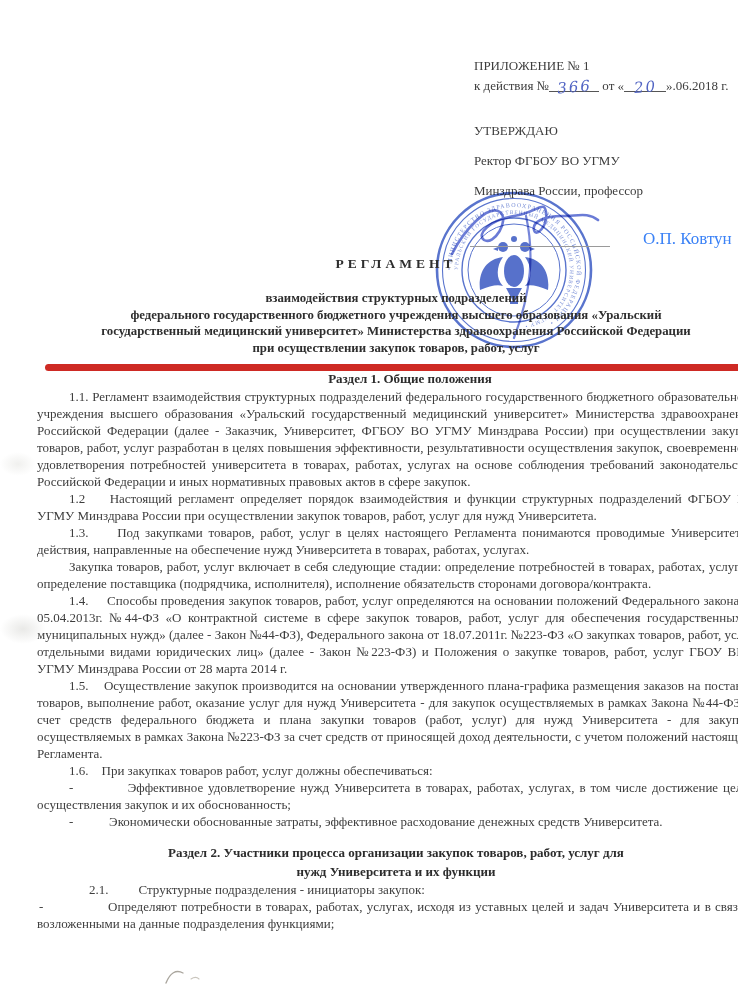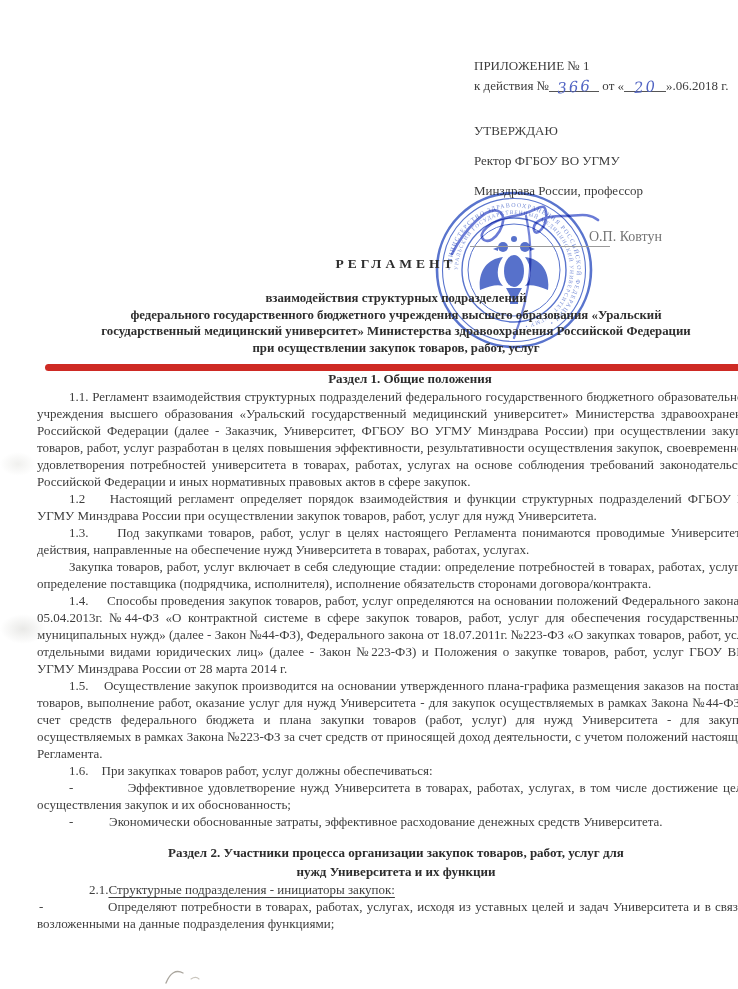--- a/index.html
+++ b/index.html
@@ -17,21 +17,21 @@
   .hand{
     display:inline-block;font-style:italic;color:#5265c4;font-size:15px;
     letter-spacing:2px;transform:rotate(-5deg) translateY(2px);
     font-family:"DejaVu Serif", serif;
   }
   
   .approve{left:474px;top:123px;width:280px;color:#3d3d3d;font-size:13px;}
   .approve .ln1{margin-bottom:14px;}
   .approve .ln2{margin-bottom:14px;}
   .sig-line{left:470px;top:246px;width:140px;height:1px;background:#9a9a9a;}
-  .sig-name{left:589px;top:229px;font-size:14px;color:#737373;}
+  .sig-name{left:643px;top:229px;font-size:17px;color:#3b82f6;}
   
   .doc-title{
     left:37px;top:256px;width:718px;text-align:center;
     font-weight:bold;font-size:13.5px;letter-spacing:4px;color:#2e2e2e;
   }
   .doc-subtitle{
     left:37px;top:290px;width:718px;text-align:center;
     font-weight:bold;font-size:12.8px;line-height:16.5px;color:#2e2e2e;
   }
   
@@ -42,22 +42,22 @@
     font-size:13px;line-height:17px;text-align:justify;
   }
   .doc-body p{margin:0;}
   .blk-h1{text-align:center;font-weight:bold;color:#2c2c2c;padding-left:28px;line-height:18px;text-align-last:center;}
   .blk-p{text-indent:32px;}
   .blk-b{text-indent:32px;}
   .blk-b0{text-indent:2px;}
   .blk-h2{text-align:center;text-align-last:center;font-weight:bold;color:#2c2c2c;margin-top:13px !important;line-height:19px;}
   .blk-h2b{text-align:center;text-align-last:center;font-weight:bold;color:#2c2c2c;line-height:19px;}
   .blk-u2{margin-left:52px !important;}
-  .u2num{text-underline-offset:3px;}
-  .u2text{text-decoration:underline;text-underline-offset:3px;}
+  .u2num{text-underline-offset:3px;margin-right:30px;}
+  .u2text{text-underline-offset:3px;}
   
   .stamp{left:433px;top:188px;width:162px;height:164px;mix-blend-mode:multiply;opacity:.92;}
   .signature{left:438px;top:190px;width:200px;height:170px;mix-blend-mode:multiply;}
   
   .smudge1{left:0px;top:614px;width:46px;height:30px;
     background:radial-gradient(ellipse at center,#e9e9e7 0%,rgba(255,255,255,0) 70%);}
   .smudge2{left:0px;top:452px;width:36px;height:24px;
     background:radial-gradient(ellipse at center,#f0f0ee 0%,rgba(255,255,255,0) 70%);}
   .pencil{left:158px;top:966px;width:44px;height:20px;}
 </style>

